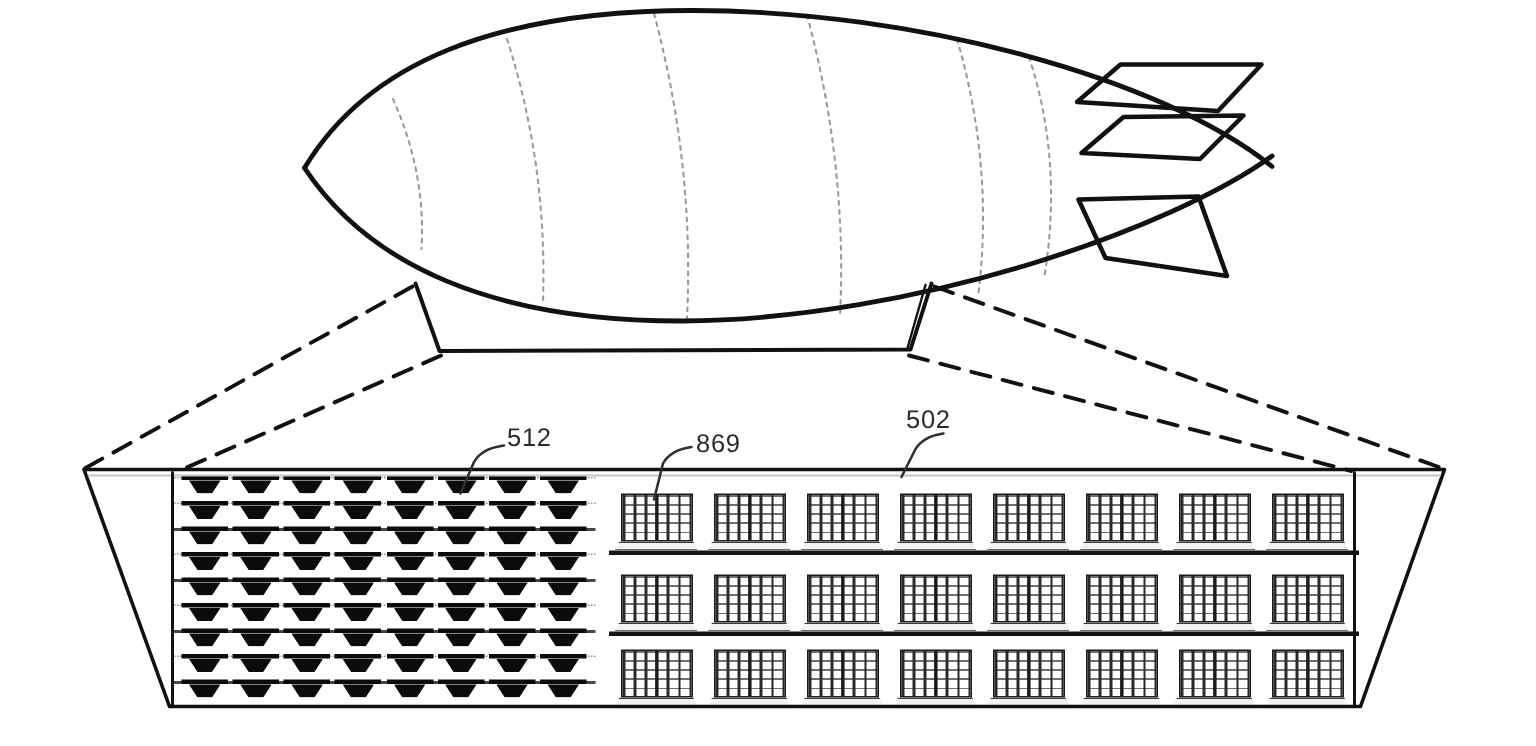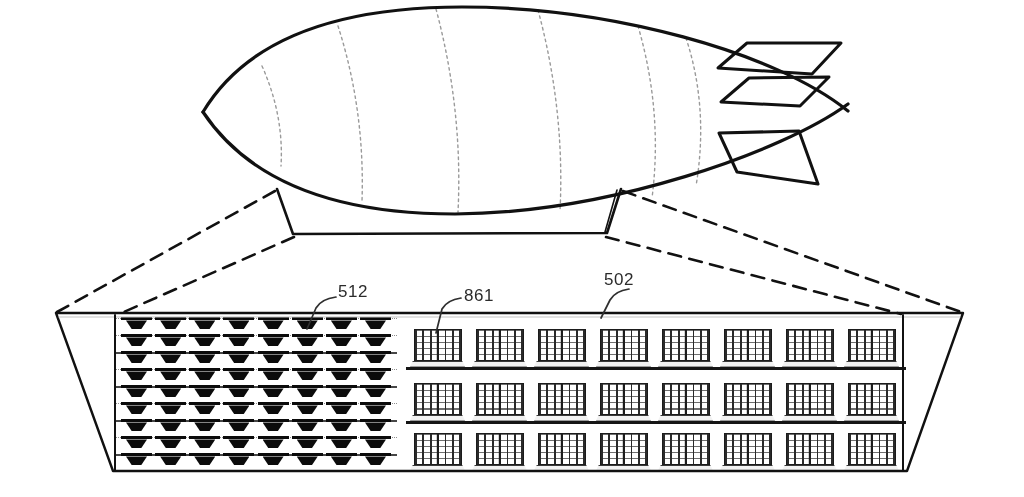--- a/index.html
+++ b/index.html
@@ -388,21 +388,21 @@
             <div class="bar"></div>
             <div class="tub"></div>
           </div>
         </div>
       </div>
     </div>
 
   <div id="right-region-anchor"></div>
 
   <div class="callout" style="left:338px;top:283px">512</div>
-  <div class="callout" style="left:464px;top:287px">861</div>
+  <div class="callout" style="left:464px;top:287px">869</div>
   <div class="callout" style="left:604px;top:271px">502</div>
 
   <svg id="lineart" width="1024" height="497" viewBox="0 0 1024 497">
     <g fill="none" stroke="#111" stroke-linecap="round" stroke-linejoin="round">
 
       <g stroke="#9a9a9a" stroke-width="1.4" stroke-dasharray="2.5 3.5">
         <path d="M 262,66 Q 284,115 281,166"></path>
         <path d="M 338,26 Q 365,110 362,201"></path>
         <path d="M 436,9 Q 463,110 458,212"></path>
         <path d="M 538,10 Q 565,110 560,211"></path>

